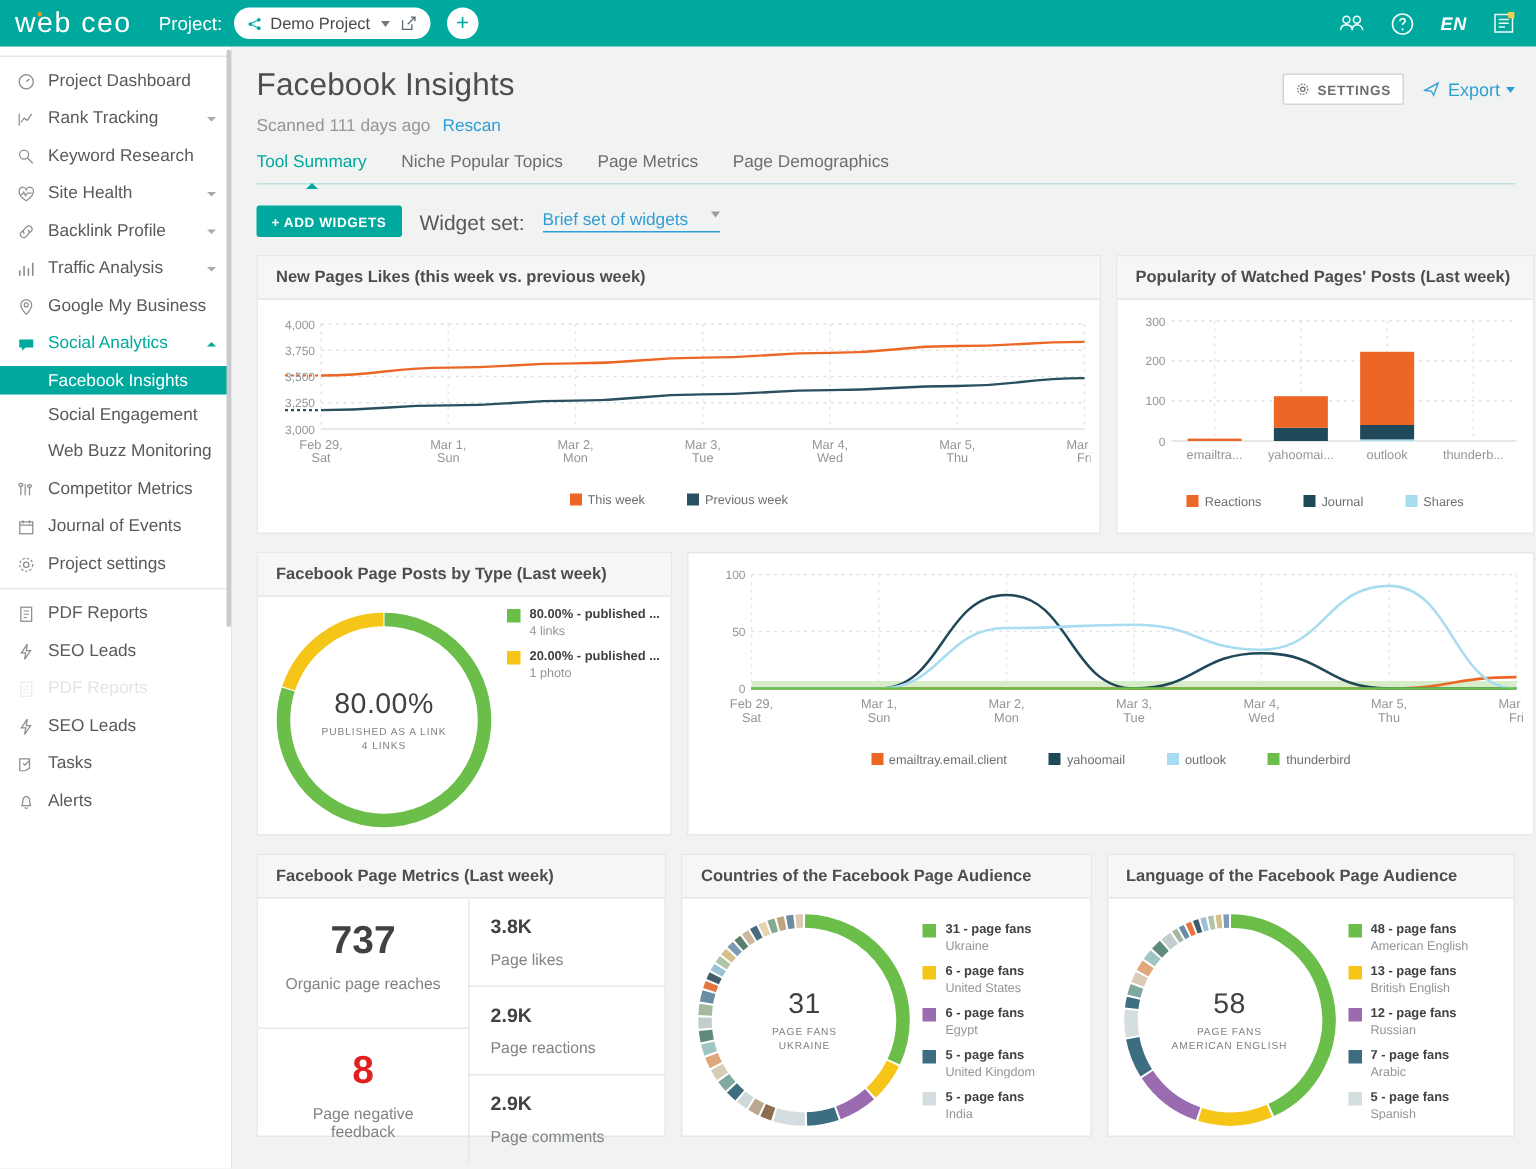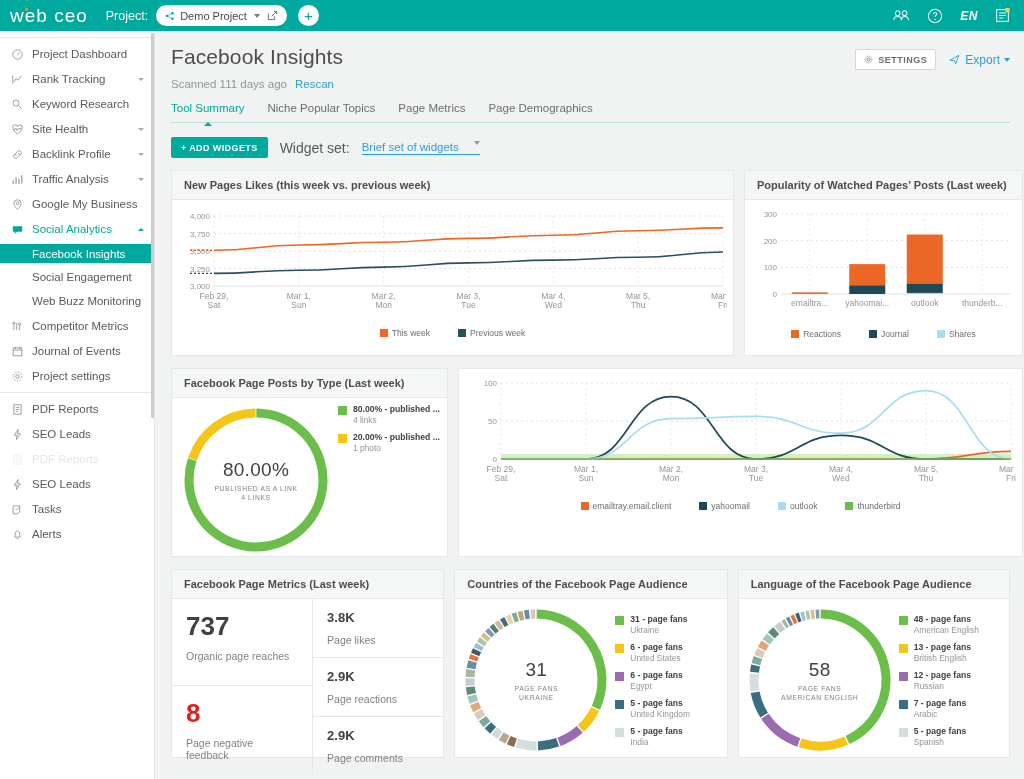--- a/index.html
+++ b/index.html
@@ -114,21 +114,21 @@
   .d-lg .t1 { font-size: 8.6px; color:#414042; font-weight:700; white-space:nowrap; }
   .d-lg .t2 { font-size: 8.4px; color:#939598; white-space:nowrap; }
   .d-lg .tw { display:flex; flex-direction:column; gap:1px; overflow:hidden;}
 
   .donut-center { position:absolute; inset:0; display:flex; flex-direction:column; align-items:center; justify-content:center; pointer-events:none;}
   .dc-big { font-size: 19px; color:#414042; font-weight:400; letter-spacing:.3px;}
   .dc-s { font-size: 6.8px; color:#808285; letter-spacing:.6px; margin-top:4px; }
   .dc-s2 { font-size: 6.8px; color:#808285; letter-spacing:.6px; margin-top:2px; }
 
   
-  .m-left { border-right: 1px solid #e6e7e8; display:flex; flex-direction:column; width:52%;}
+  .m-left { border-right: 1px solid #e6e7e8; display:flex; flex-direction:column; width:52%;text-align:center;}
   .m-cell { padding: 14px 14px; flex:1; }
   .m-cell + .m-cell { border-top: 1px solid #e6e7e8; }
   .m-big { font-size: 26px; font-weight: 700; color: #414042; line-height:1; }
   .m-big.neg { color: #e02020; }
   .m-lbl { font-size: 10.5px; color: #808285; margin-top: 11px; }
   .m-right { flex:1; display:flex; flex-direction:column; }
   .m-r-cell { padding: 11px 14px; flex: 1; }
   .m-r-cell + .m-r-cell { border-top: 1px solid #e6e7e8; }
   .m-r-big { font-size: 13px; font-weight: 700; color:#414042; }
   .m-r-lbl { font-size: 10.5px; color:#808285; margin-top: 9px; }

